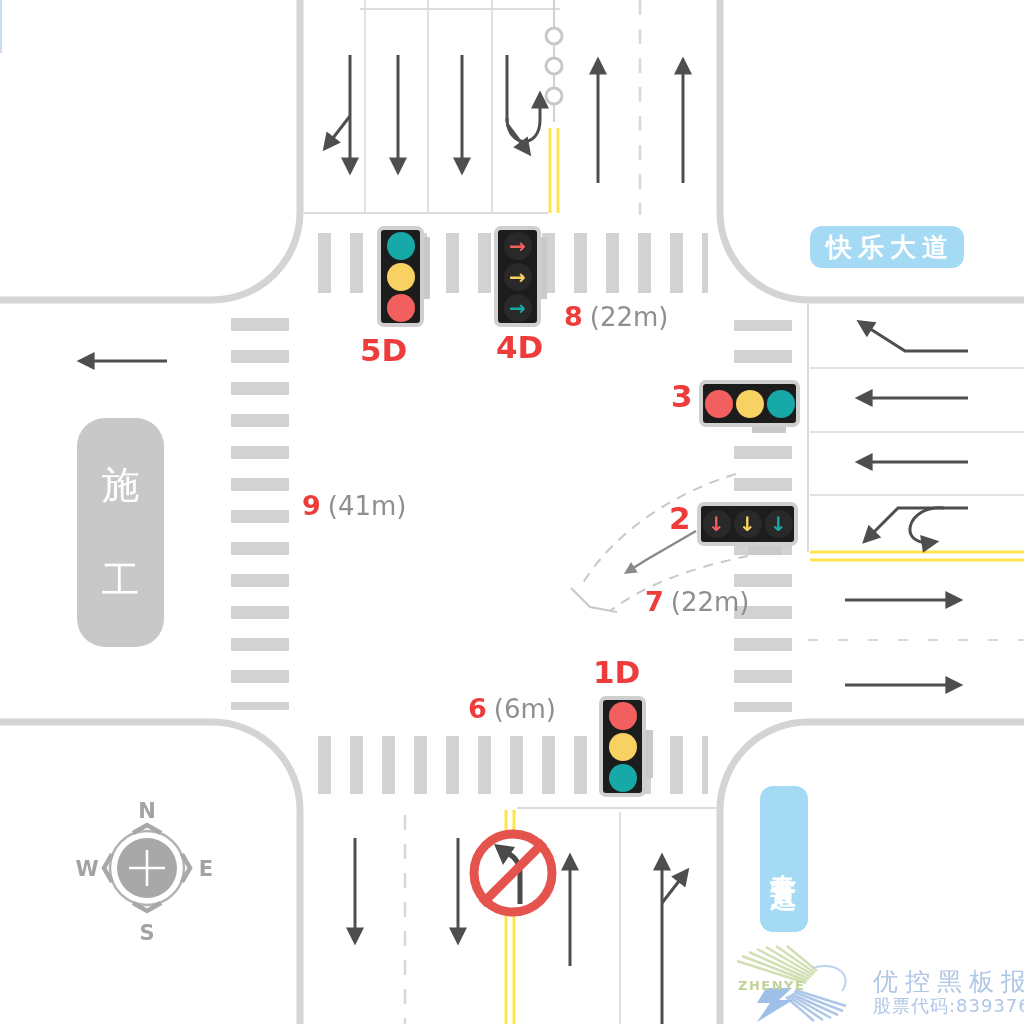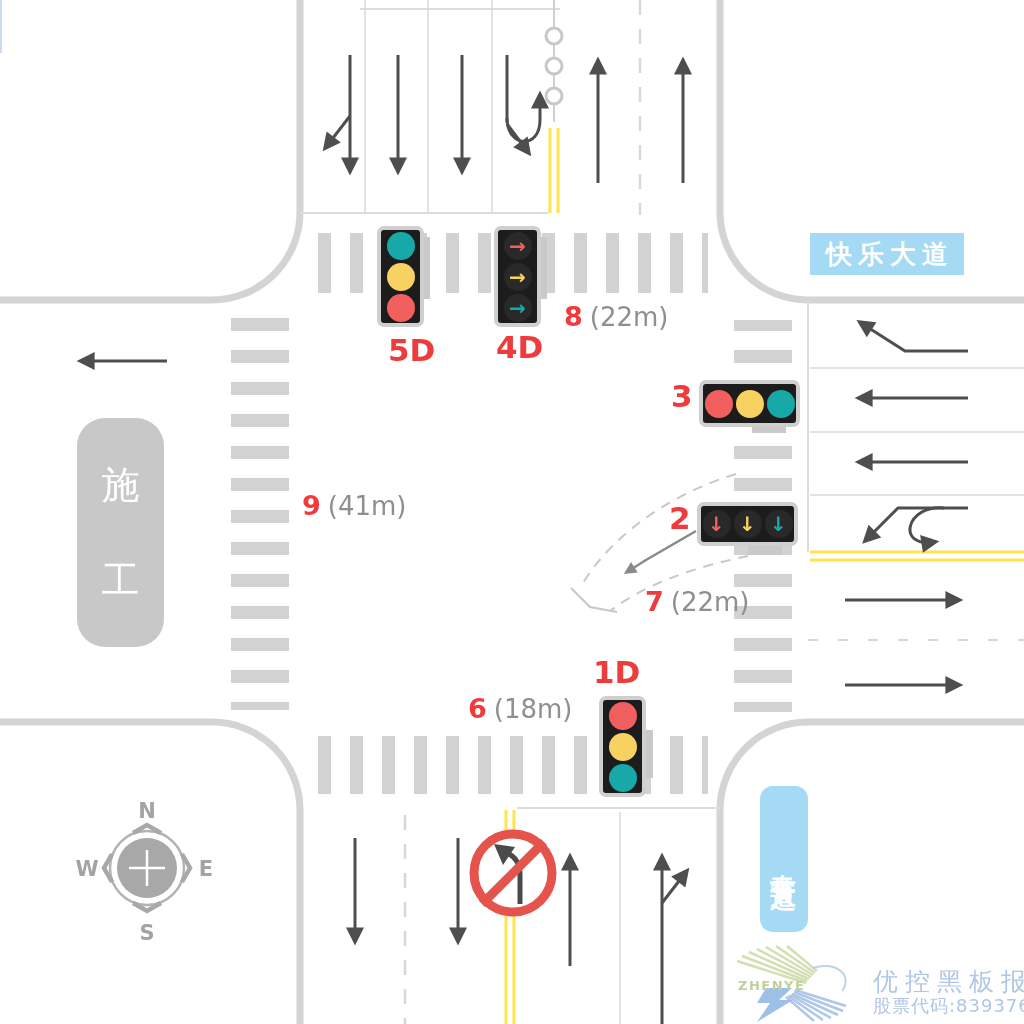--- a/index.html
+++ b/index.html
@@ -23,21 +23,21 @@
   .ar-teal{color:#17a8a8;}
   .mount{position:absolute;background:#c9c9c9;z-index:2;}
   
   .sig-label{position:absolute;font-size:31px;font-weight:700;color:#ee3b3b;z-index:4;}
   .meas{position:absolute;display:flex;align-items:baseline;gap:7px;z-index:4;white-space:nowrap;}
   .meas .num{font-size:27px;font-weight:700;color:#ee3b3b;}
   .meas .dist{font-size:26px;font-weight:400;color:#8f8f8f;}
   
   .pill{position:absolute;background:#a5daf5;color:#ffffff;font-weight:700;
         display:flex;align-items:center;justify-content:center;z-index:4;}
-  #pill-east{left:810px;top:233px;width:148px;height:42px;border-radius:0;
+  #pill-east{left:810px;top:226px;width:148px;height:42px;border-radius:12px;
              font-size:26px;letter-spacing:6px;padding-left:6px;}
   #pill-south{left:760px;top:786px;width:48px;height:142px;border-radius:13px;
               font-size:26px;writing-mode:vertical-lr;letter-spacing:4px;padding-top:4px;}
   
   #construction{left:77px;top:418px;width:87px;height:229px;background:#c8c8c8;border-radius:28px;
                 color:#ffffff;font-size:38px;display:flex;flex-direction:column;align-items:center;
                 justify-content:center;gap:44px;z-index:1;}
   
   .wm{position:absolute;color:#b0c6e6;z-index:4;white-space:nowrap;}
   #wm-divider{left:857px;top:962px;width:2px;height:53px;background:#ccdbf1;z-index:4;}
@@ -240,41 +240,41 @@
       <span>↓</span>
     </div>
 </div>
 
 <div class="tl v" style="left:599px;top:696px;">
   <div class="lamp disc-red"></div>
   <div class="lamp disc-yellow"></div>
   <div class="lamp disc-teal"></div>
 </div>
 
-<div class="sig-label" style="left:388px;top:332px;">5D</div>
+<div class="sig-label" style="left:360px;top:332px;">5D</div>
 <div class="sig-label" style="left:496px;top:329px;">4D</div>
 <div class="sig-label" style="left:671px;top:378px;">3</div>
 <div class="sig-label" style="left:669px;top:500px;">2</div>
 <div class="sig-label" style="left:593px;top:654px;">1D</div>
 
 <div class="meas" style="left:564px;top:301px;">
   <span class="num">8</span>
   <span class="dist">(22m)</span>
 </div>
 <div class="meas" style="left:302px;top:490px;">
   <span class="num">9</span>
   <span class="dist">(41m)</span>
 </div>
 <div class="meas" style="left:645px;top:586px;">
   <span class="num">7</span>
   <span class="dist">(22m)</span>
 </div>
 <div class="meas" style="left:468px;top:693px;">
   <span class="num">6</span>
-  <span class="dist">(18m)</span>
+  <span class="dist">(6m)</span>
 </div>
 
 <div class="pill" id="pill-east">快乐大道</div>
 <div class="pill" id="pill-south">春节大道</div>
 
 <div class="abs" id="construction">
   <span>施</span>
   <span>工</span>
 </div>
 

